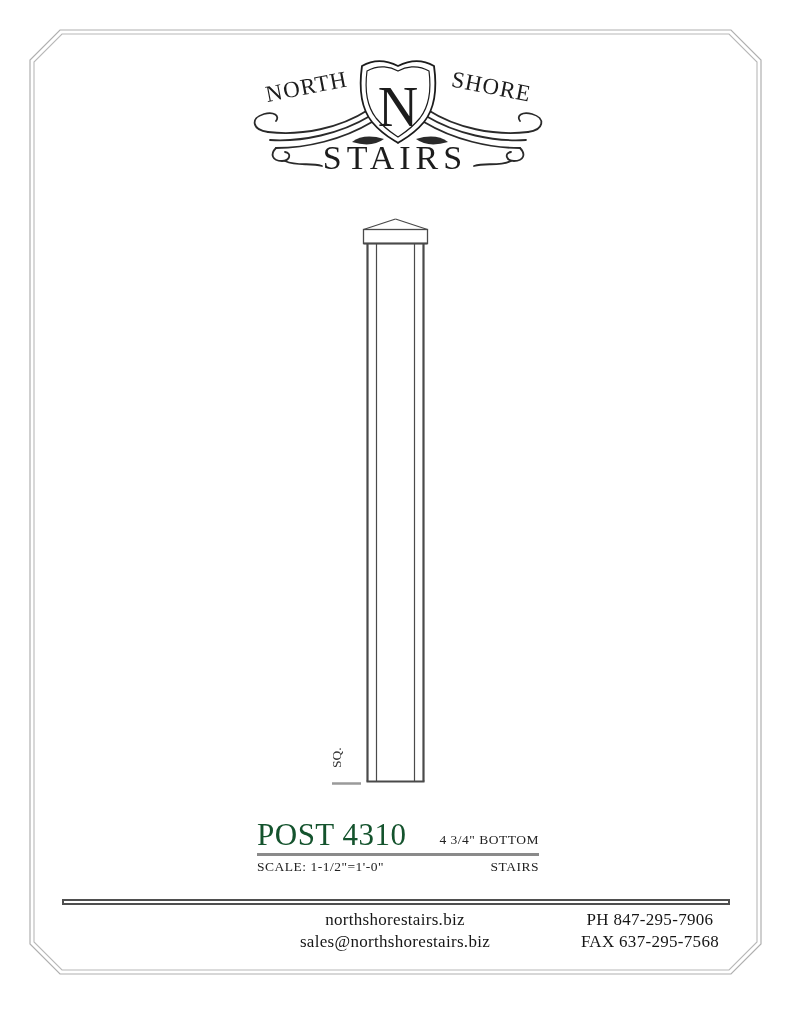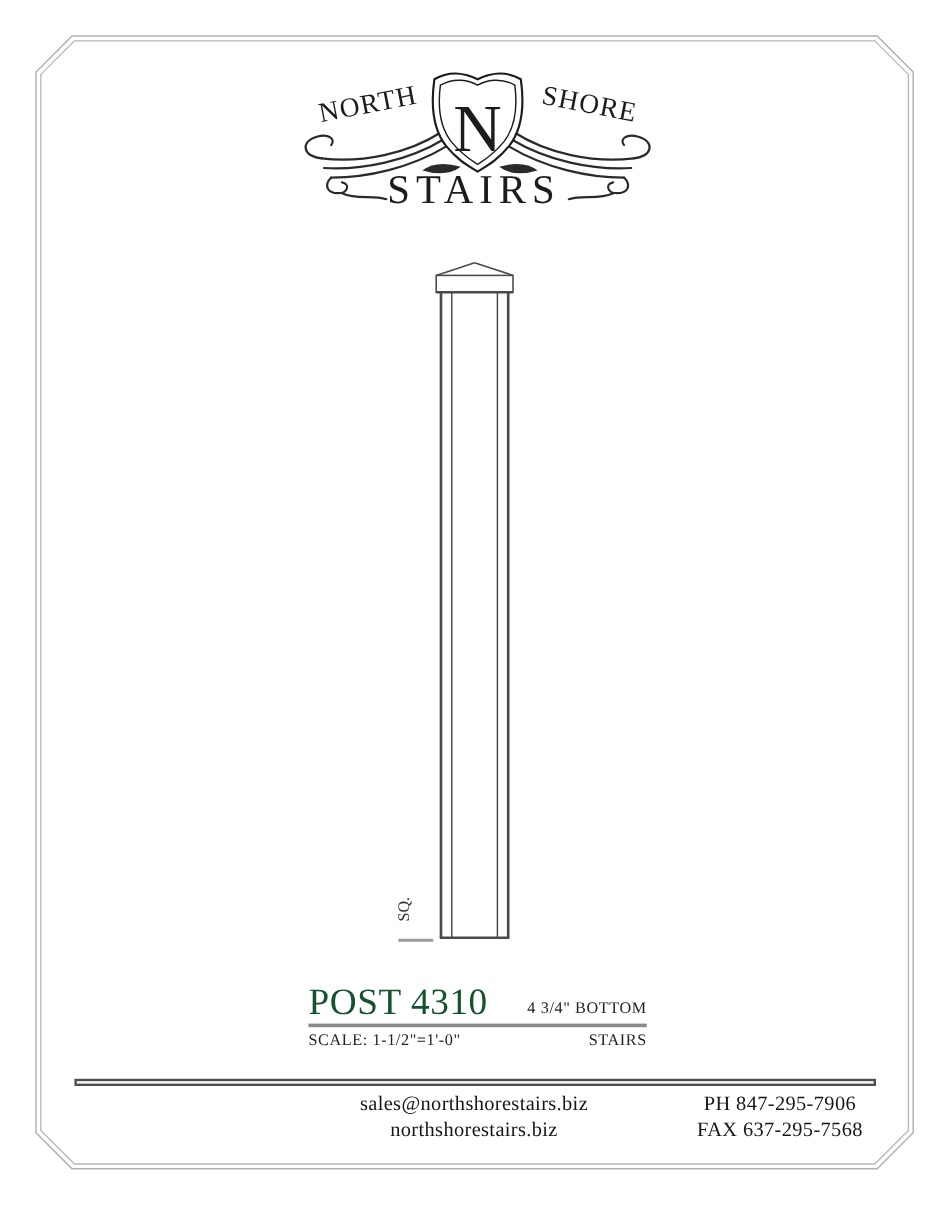--- a/index.html
+++ b/index.html
@@ -118,22 +118,22 @@
       <span>STAIRS</span>
     </div>
   </div>
 
   <div class="footer-rule"></div>
 
   <div class="footer-col footer-left">
   </div>
 
   <div class="footer-col footer-center">
+    <div>northshorestairs.biz</div>
     <div>sales@northshorestairs.biz</div>
-    <div>northshorestairs.biz</div>
   </div>
 
   <div class="footer-col footer-right">
     <div>PH 847-295-7906</div>
     <div>FAX 637-295-7568</div>
   </div>
 
 </div>
 
 </body></html>

